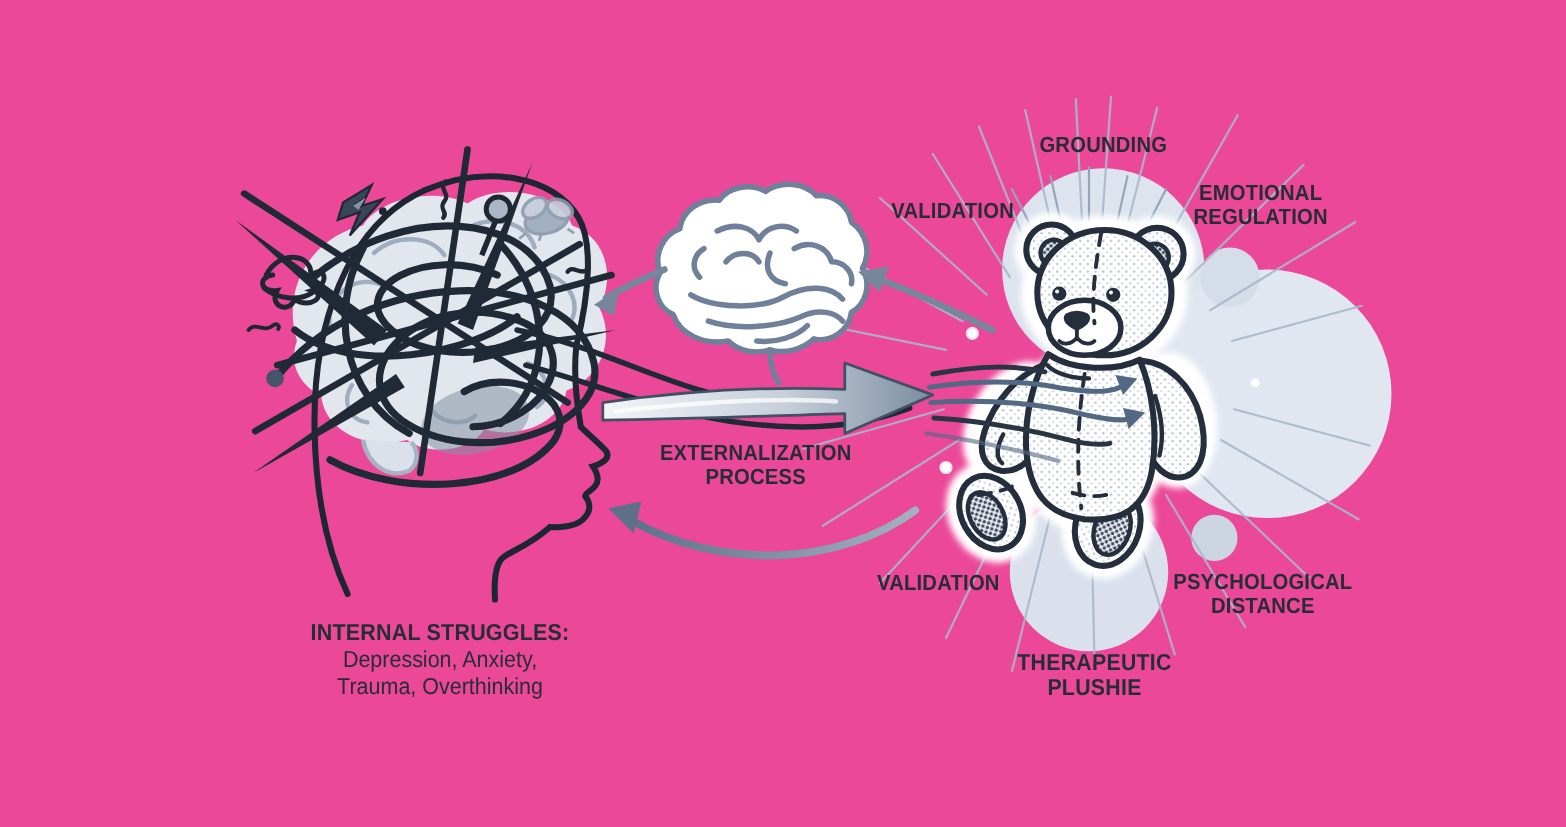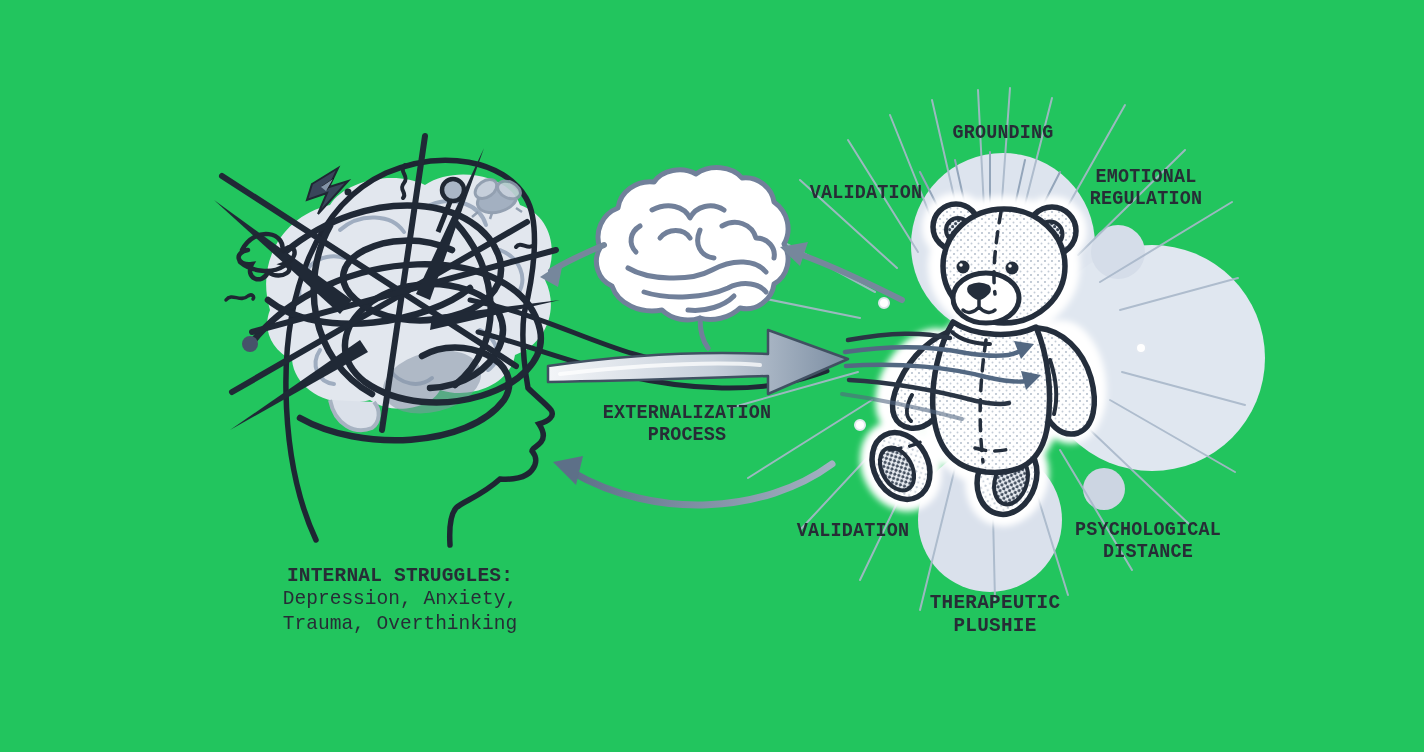--- a/index.html
+++ b/index.html
@@ -1,18 +1,18 @@
 <!DOCTYPE html>
 <html><head>
 <meta charset="utf-8">
 <style>
   html,body{margin:0;padding:0;background:#fff;}
   #stage{
-    position:relative;width:1424px;height:752px;overflow:hidden;background:#22c55e;
-    font-family:Liberation Mono, monospace;
+    position:relative;width:1424px;height:752px;overflow:hidden;background:#ec4899;
+    font-family:Liberation Sans, sans-serif;
   }
   #art{position:absolute;left:0;top:0;}
   .lbl{
     position:absolute;color:#272d36;text-align:center;
     white-space:pre-line;line-height:1.08;
     transform:scaleX(.92);transform-origin:center top;
     letter-spacing:.2px;
   }
   .lbl.small{font-size:20px;font-weight:600;}
   .lbl.big{font-size:21px;font-weight:700;letter-spacing:.3px;}

